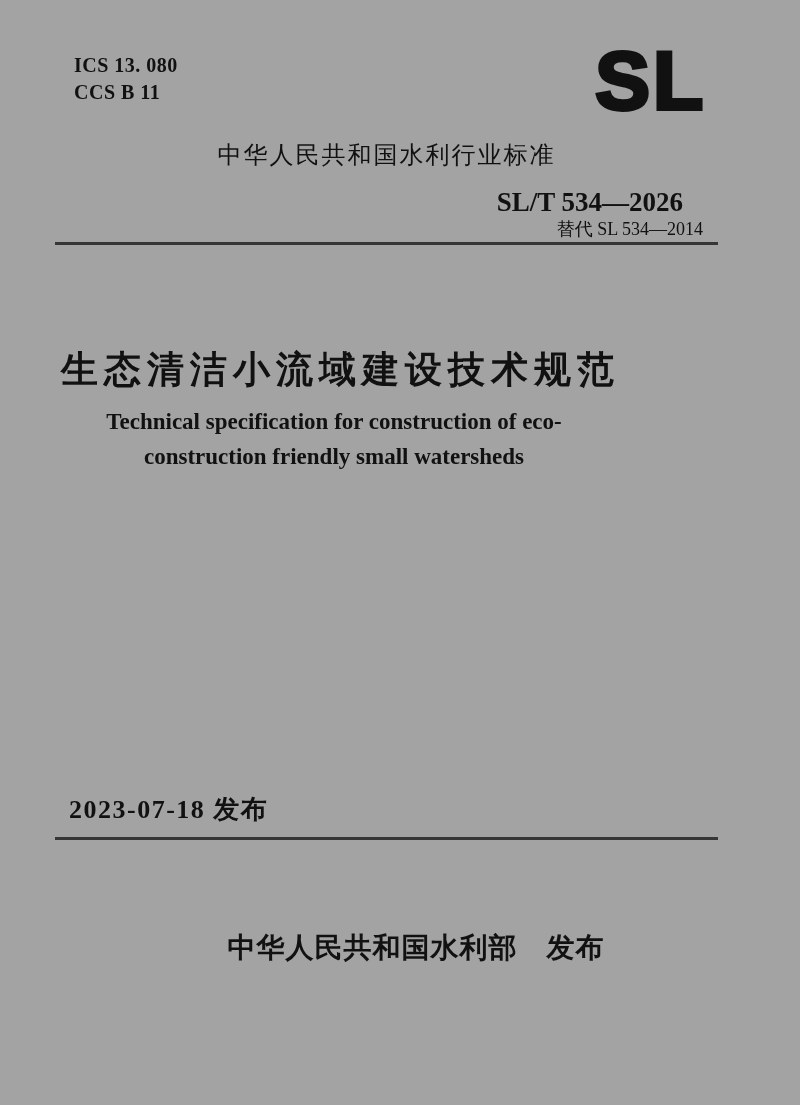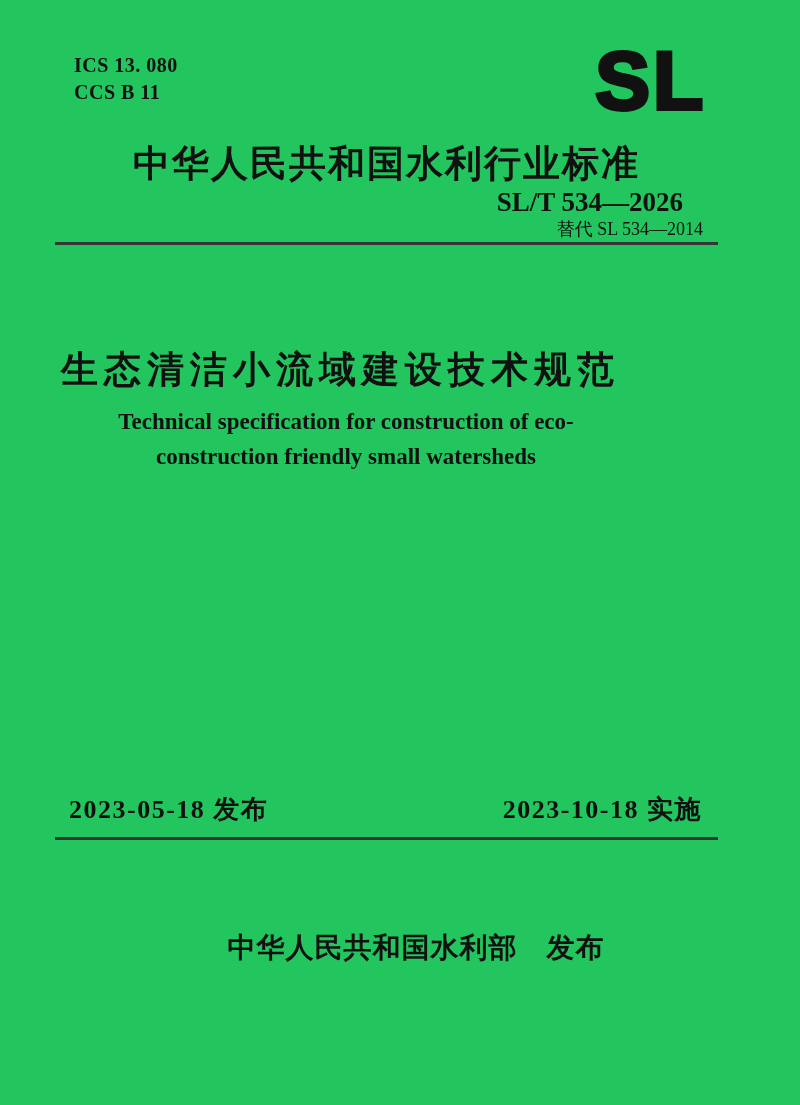--- a/index.html
+++ b/index.html
@@ -36,24 +36,23 @@
     letter-spacing: 3px;
     -webkit-text-stroke: 4px #111;
   }
 
   .std-type {
     position: absolute;
     top: 139px;
     left: 55px;
     width: 663px;
     text-align: center;
-    font-size: 37px;
+    font-size: 24px;
     letter-spacing: 2px;
     white-space: nowrap;
-    font-weight: bold;
   }
 
   .std-num {
     position: absolute;
     top: 187px;
     right: 117px;
     font-family: "Liberation Serif", "DejaVu Serif", serif;
     font-weight: bold;
     font-size: 27px;
     white-space: nowrap;
@@ -88,21 +87,21 @@
     text-indent: 6px;
     font-size: 37px;
     font-weight: bold;
     letter-spacing: 6px;
     white-space: nowrap;
   }
 
   .title-en {
     position: absolute;
     top: 404px;
-    left: 12px;
+    left: 0;
     width: 668px;
     text-align: center;
     font-family: "Liberation Serif", "DejaVu Serif", serif;
     font-weight: bold;
     font-size: 23px;
     line-height: 35px;
   }
 
   .dates {
     position: absolute;
@@ -128,21 +127,21 @@
     text-align: center;
     font-size: 28px;
     font-weight: bold;
     letter-spacing: 1px;
     white-space: nowrap;
   }
 </style>
 </head>
 <body>
 
-<div class="page" style="background: #22c55e; color: rgb(17, 17, 17);">
+<div class="page" style="background: #a3a3a3; color: rgb(17, 17, 17);">
 
   <div class="codes">
     <div>ICS 13. 080</div>
     <div>CCS B 11</div>
   </div>
 
   <div class="logo">SL</div>
 
   <div class="std-type">中华人民共和国水利行业标准</div>
 
@@ -152,21 +151,20 @@
   <div class="rule rule-top" style="background: rgb(54, 54, 54);"></div>
 
   <h1 class="title-zh">生态清洁小流域建设技术规范</h1>
 
   <div class="title-en">
     <div>Technical specification for construction of eco-</div>
     <div>construction friendly small watersheds</div>
   </div>
 
   <div class="dates">
-    <span>2023-05-18 发布</span>
-    <span>2023-10-18 实施</span>
+    <span>2023-07-18 发布</span>
   </div>
 
   <div class="rule rule-bottom" style="background: rgb(54, 54, 54);"></div>
 
   <div class="publisher">中华人民共和国水利部　发布</div>
 
 </div>
 
 </body></html>

